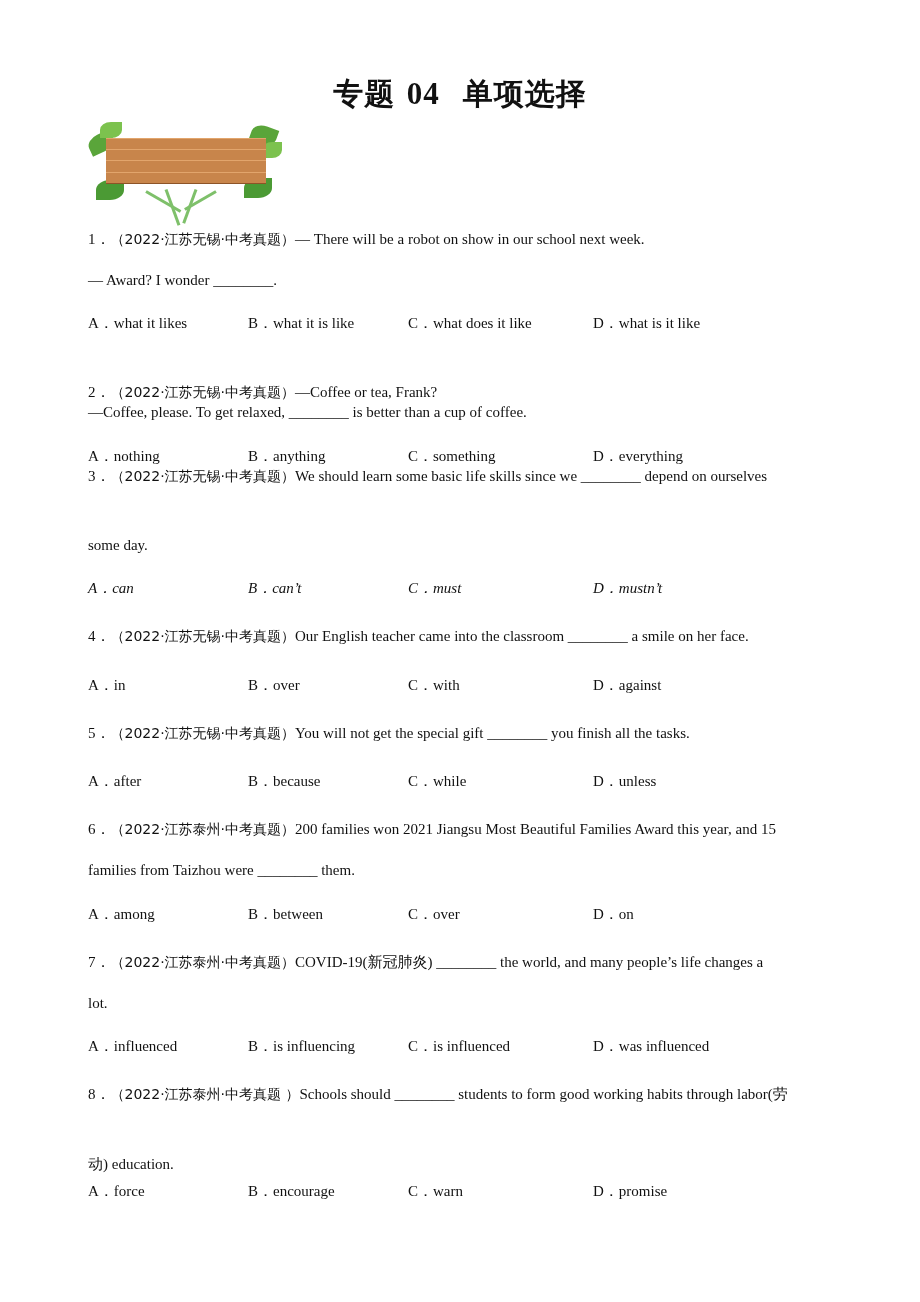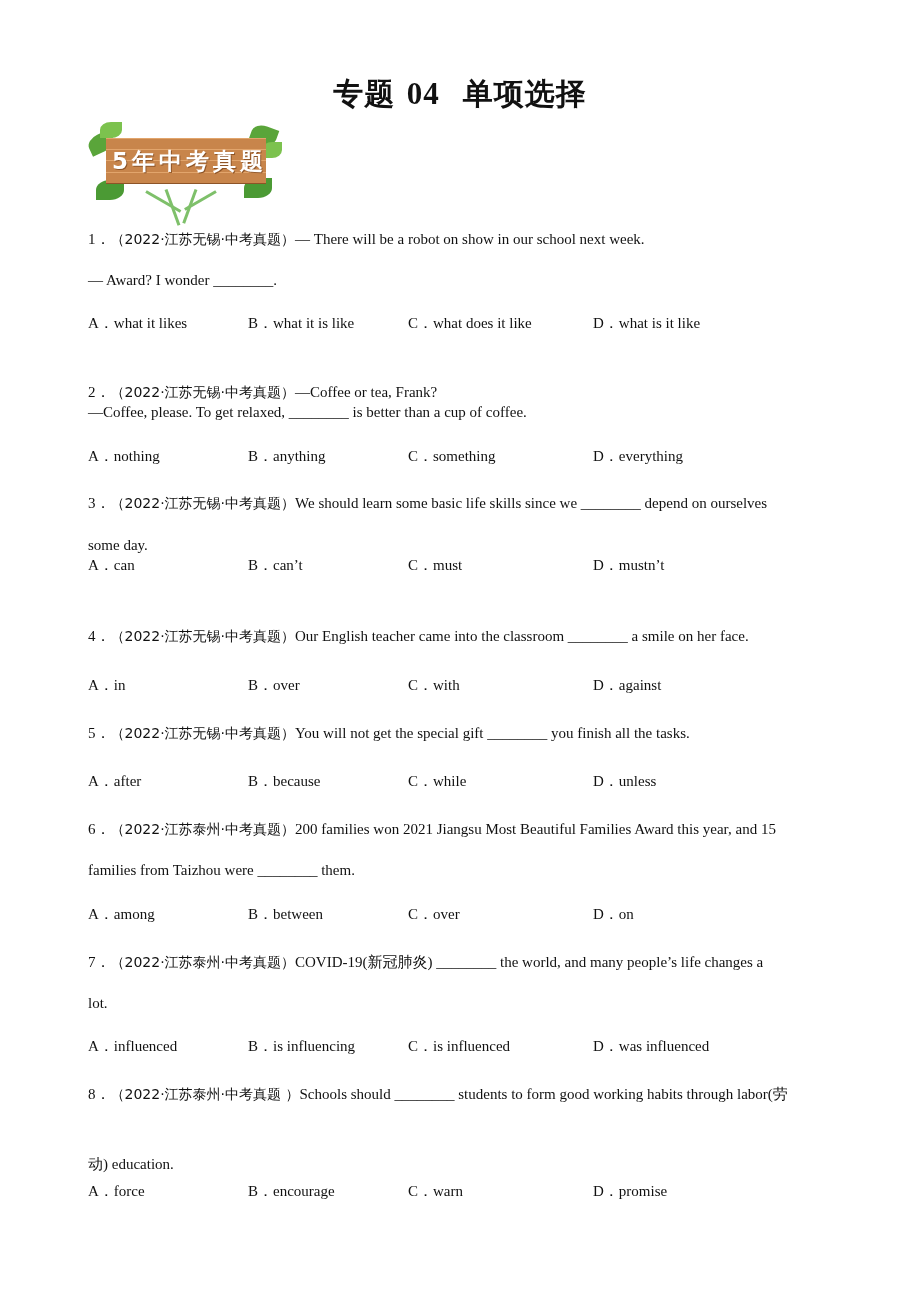--- a/index.html
+++ b/index.html
@@ -44,21 +44,20 @@
   <div class="leaf" style="left:10px;top:60px;width:28px;height:20px;background:#4b9a34;"></div>
   <div class="leaf" style="left:158px;top:58px;width:28px;height:20px;background:#4b9a34;"></div>
   <div class="fern" style="left:60px;top:70px;width:40px;transform:rotate(30deg);"></div>
   <div class="fern" style="left:80px;top:68px;width:38px;transform:rotate(70deg);"></div>
   <div class="fern" style="left:110px;top:68px;width:36px;transform:rotate(110deg);"></div>
   <div class="fern" style="left:130px;top:70px;width:36px;transform:rotate(150deg);"></div>
   <div class="plank" style="top:18px;height:10px;"></div>
   <div class="plank" style="top:29px;height:10px;"></div>
   <div class="plank" style="top:40px;height:11px;"></div>
   <div class="plank" style="top:52px;height:10px;"></div>
-  <div class="banner-text">5年中考真题</div>
 </div>
 
 <div class="q" style="top:230px;">
   <span>1</span><span>．</span><span class="src">（2022·江苏无锡·中考真题）</span><span>— There will be a robot on show in our school next week.</span>
 </div>
 <div class="line" style="top:272px;">— Award? I wonder ________.</div>
 <div class="opts" style="top:314px;">
   <span class="opt a">A．what it likes</span>
   <span class="opt b">B．what it is like</span>
   <span class="opt c">C．what does it like</span>
@@ -69,25 +68,25 @@
   <span>2</span><span>．</span><span class="src">（2022·江苏无锡·中考真题）</span><span>—Coffee or tea, Frank?</span>
 </div>
 <div class="line" style="top:404px;">—Coffee, please. To get relaxed, ________ is better than a cup of coffee.</div>
 <div class="opts" style="top:447px;">
   <span class="opt a">A．nothing</span>
   <span class="opt b">B．anything</span>
   <span class="opt c">C．something</span>
   <span class="opt d">D．everything</span>
 </div>
 
-<div class="q" style="top:494px;text-align:right;">
+<div class="q" style="top:467px;text-align:right;">
   <span>3</span><span>．</span><span class="src">（2022·江苏无锡·中考真题）</span><span>We should learn some basic life skills since we ________ depend on ourselves</span>
 </div>
 <div class="line" style="top:537px;">some day.</div>
-<div class="opts" style="top:556px;">
+<div class="opts" style="top:579px;font-style:italic;">
   <span class="opt a">A．can</span>
   <span class="opt b">B．can’t</span>
   <span class="opt c">C．must</span>
   <span class="opt d">D．mustn’t</span>
 </div>
 
 <div class="q" style="top:627px;">
   <span>4</span><span>．</span><span class="src">（2022·江苏无锡·中考真题）</span><span>Our English teacher came into the classroom ________ a smile on her face.</span>
 </div>
 <div class="opts" style="top:676px;">

